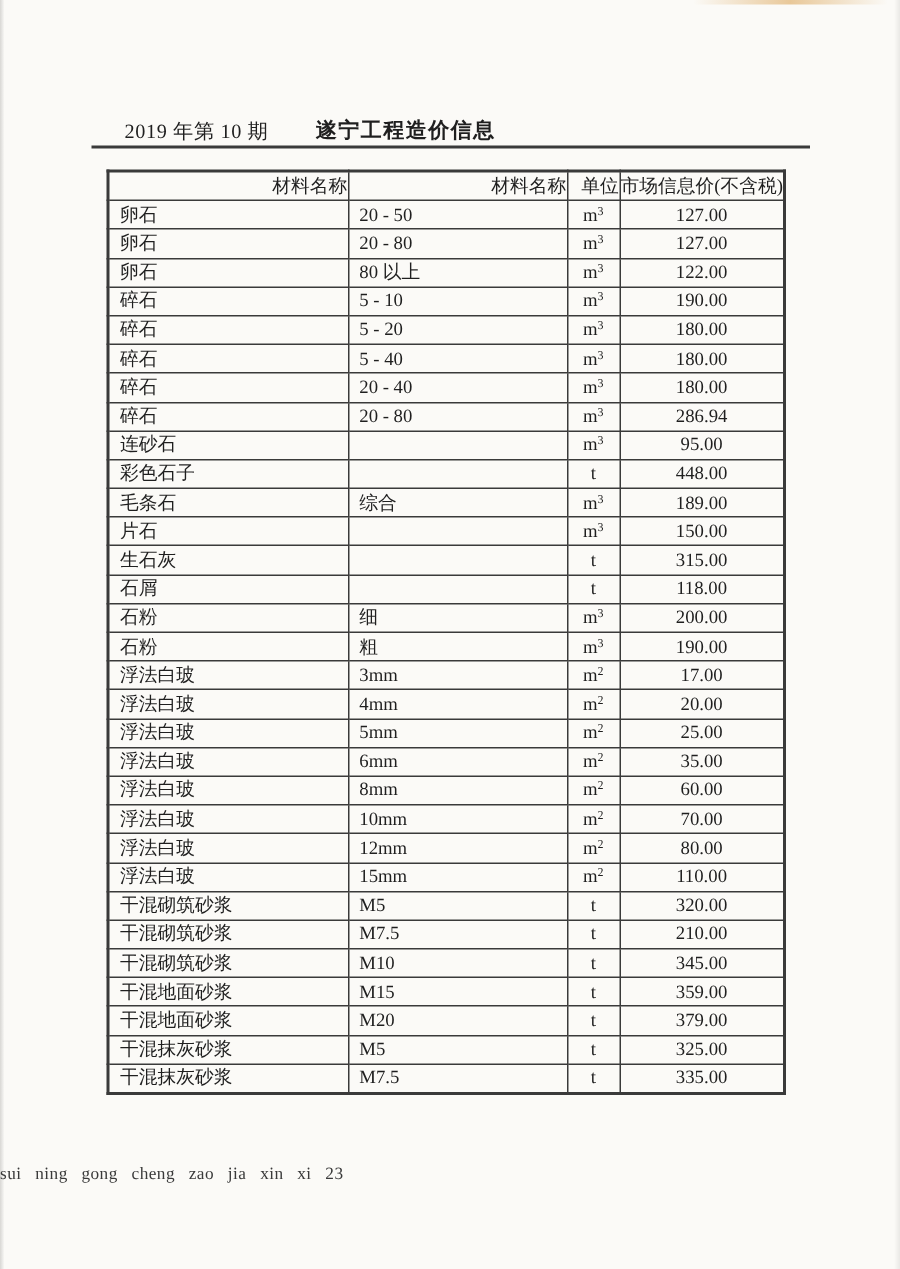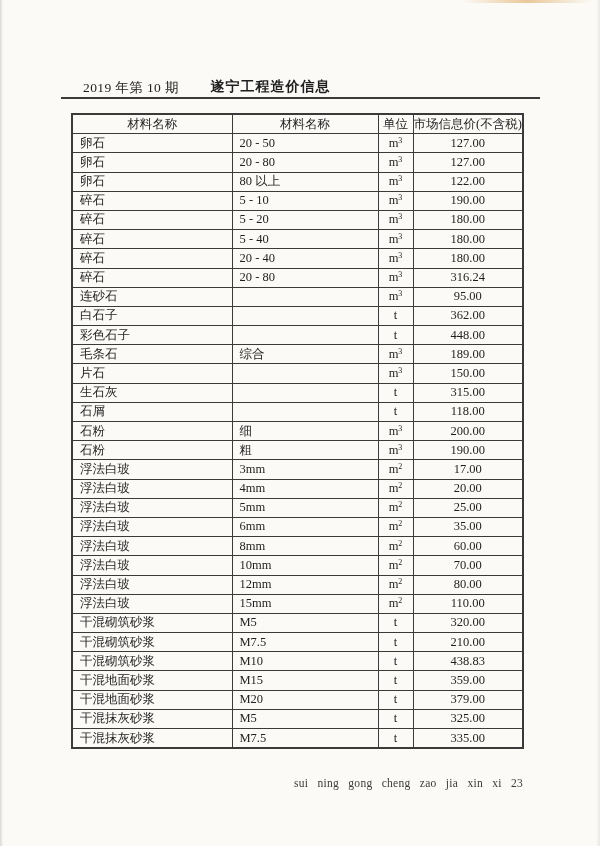--- a/index.html
+++ b/index.html
@@ -35,26 +35,26 @@
     position:absolute;left:71px;top:113px;width:451px;
     border-collapse:collapse;table-layout:fixed;
     border:2px solid var(--border,#343434);
   }
   .price-table th,.price-table td{
     border:1px solid var(--border,#3d3d3d);
     font-size:12.5px;font-weight:normal;
     height:18.2px;padding:0;line-height:1.05;
     white-space:nowrap;overflow:hidden;
   }
-  .price-table th{text-align:center;}
+  .price-table th{text-align:right;}
   .price-table td.c0,.price-table td.c1{text-align:left;padding-left:7px;}
   .price-table td.c2,.price-table td.c3{text-align:center;}
   .price-table sup{font-size:8px;line-height:0;vertical-align:4px;}
   .footer{
-    position:absolute;top:777px;left:0;width:523px;text-align:right;
+    position:absolute;top:777px;left:0;width:523px;
     font-size:11.5px;color:#3a3a3a;word-spacing:6px;letter-spacing:.3px;
   }
 </style>
 </head>
 <body>
 
 <div class="page">
   <div class="artifact"></div>
 
   <div class="hdr-left">2019 年第 10 期</div>
@@ -116,33 +116,27 @@
         <tr>
           <td class="c0">碎石</td>
           <td class="c1">20 - 40</td>
           <td class="c2">m<sup>3</sup></td>
           <td class="c3">180.00</td>
         </tr>
         <tr>
           <td class="c0">碎石</td>
           <td class="c1">20 - 80</td>
           <td class="c2">m<sup>3</sup></td>
-          <td class="c3">316.24</td>
+          <td class="c3">286.94</td>
         </tr>
         <tr>
           <td class="c0">连砂石</td>
           <td class="c1"></td>
           <td class="c2">m<sup>3</sup></td>
           <td class="c3">95.00</td>
-        </tr>
-        <tr>
-          <td class="c0">白石子</td>
-          <td class="c1"></td>
-          <td class="c2">t</td>
-          <td class="c3">362.00</td>
         </tr>
         <tr>
           <td class="c0">彩色石子</td>
           <td class="c1"></td>
           <td class="c2">t</td>
           <td class="c3">448.00</td>
         </tr>
         <tr>
           <td class="c0">毛条石</td>
           <td class="c1">综合</td>
@@ -236,21 +230,21 @@
         <tr>
           <td class="c0">干混砌筑砂浆</td>
           <td class="c1">M7.5</td>
           <td class="c2">t</td>
           <td class="c3">210.00</td>
         </tr>
         <tr>
           <td class="c0">干混砌筑砂浆</td>
           <td class="c1">M10</td>
           <td class="c2">t</td>
-          <td class="c3">438.83</td>
+          <td class="c3">345.00</td>
         </tr>
         <tr>
           <td class="c0">干混地面砂浆</td>
           <td class="c1">M15</td>
           <td class="c2">t</td>
           <td class="c3">359.00</td>
         </tr>
         <tr>
           <td class="c0">干混地面砂浆</td>
           <td class="c1">M20</td>

